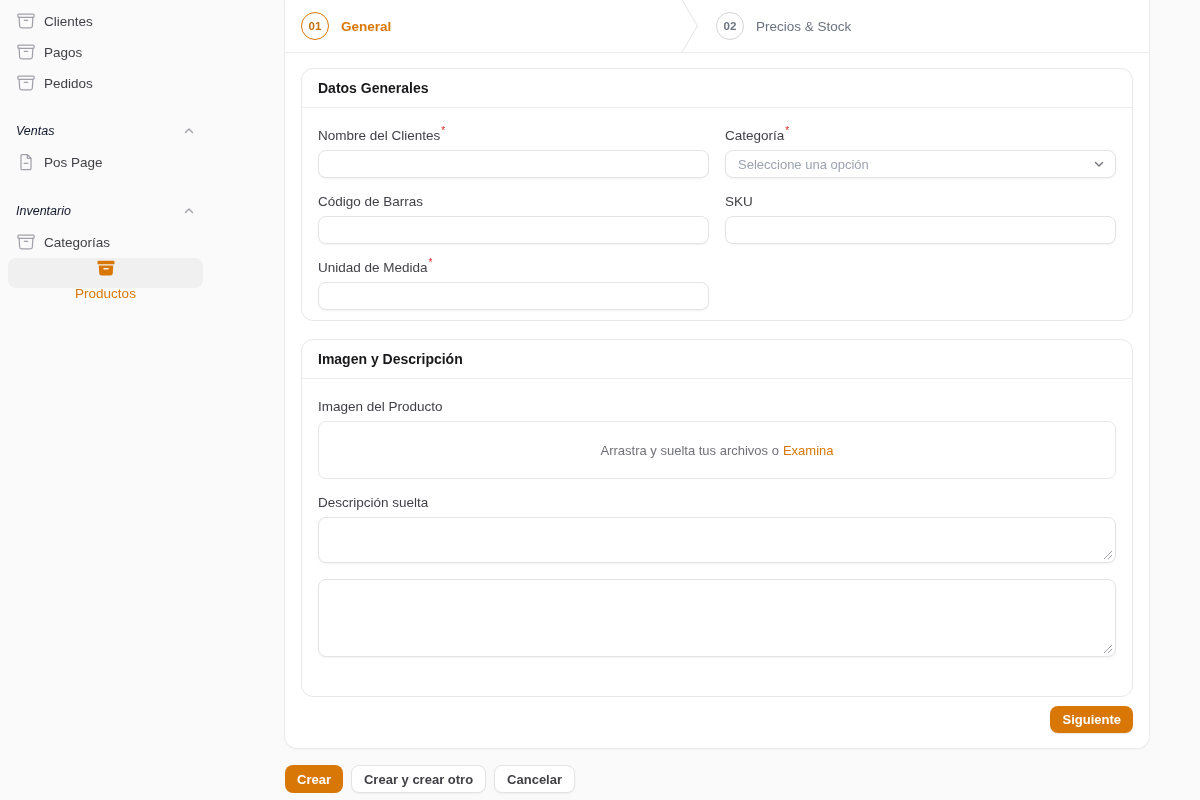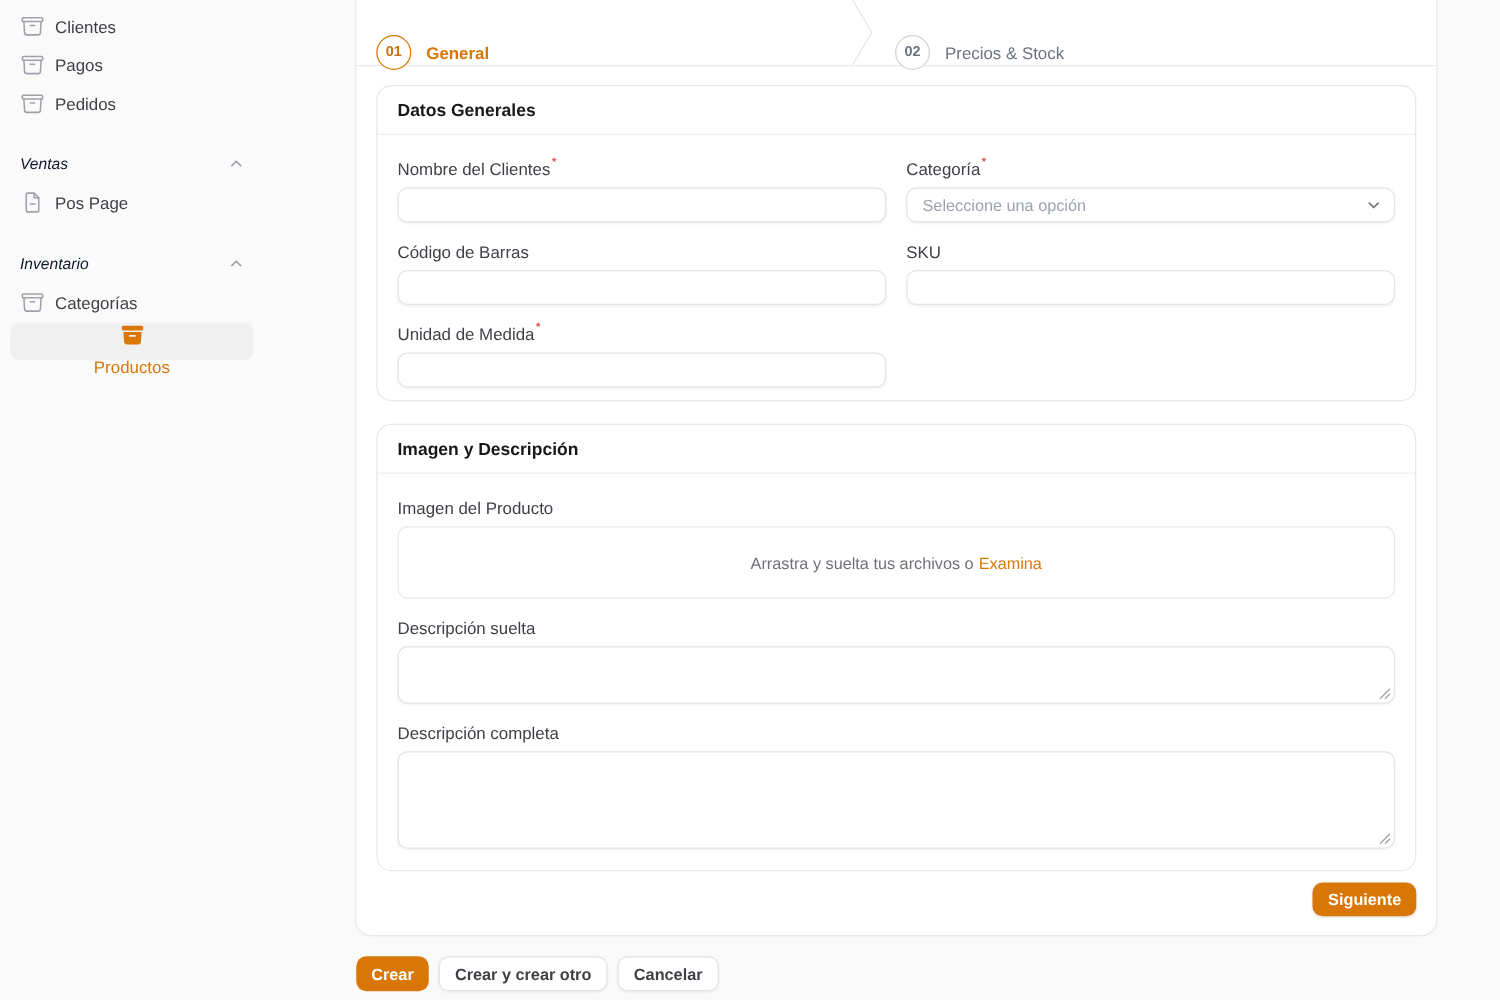--- a/index.html
+++ b/index.html
@@ -23,21 +23,21 @@
     font-size:12.5px;font-weight:500;font-style:italic;}
   .nav-group.g1{margin-top:23px;}
   .nav-group.g2{margin-top:24px;}
   .chev{color:#A1A1AA;display:flex;}
 
   
   .card{position:absolute;left:285px;top:0;width:864px;height:748px;background:#FFFFFF;
     border-radius:0 0 12px 12px;
     box-shadow:0 0 0 1px rgba(0,0,0,0.045),0 1px 3px rgba(0,0,0,0.04);}
   .stepper{position:relative;height:52px;border-bottom:1px solid #EBEBED;}
-  .step{position:absolute;top:16px;height:52px;display:flex;align-items:center;gap:12px;cursor:pointer;}
+  .step{position:absolute;top:0;height:52px;display:flex;align-items:center;gap:12px;cursor:pointer;}
   .step.s1{left:16px;}
   .step.s2{left:431px;}
   .step-circle{width:28px;height:28px;border-radius:50%;display:flex;align-items:center;
     justify-content:center;font-size:11.5px;font-weight:600;box-sizing:border-box;background:#fff;}
   .s1 .step-circle{border:1.5px solid #D97706;color:#C2710C;}
   .s1 .step-label{color:#D97706;font-size:13.5px;font-weight:600;}
   .s2 .step-circle{border:1px solid #D4D4D8;color:#6B7280;}
   .s2 .step-label{color:#6B7280;font-size:13.5px;font-weight:500;}
   .step-sep{position:absolute;left:396px;top:0;}
 
@@ -283,23 +283,20 @@
             <textarea class="text-area ta-corta" style=""></textarea>
             <span class="grip">
               <svg width="10" height="10" viewBox="0 0 10 10">
                   <path d="M9 1 1 9 M9 5 5 9" stroke="#A1A1AA" stroke-width="1" fill="none"></path>
                 </svg>
             </span>
           </div>
         </div>
 
         <div class="field">
-          <div class="field-label">
-            <span>Descripción completa</span>
-          </div>
           <div class="textarea-wrap">
             <textarea class="text-area ta-completa" style=""></textarea>
             <span class="grip">
               <svg width="10" height="10" viewBox="0 0 10 10">
                   <path d="M9 1 1 9 M9 5 5 9" stroke="#A1A1AA" stroke-width="1" fill="none"></path>
                 </svg>
             </span>
           </div>
         </div>
 

